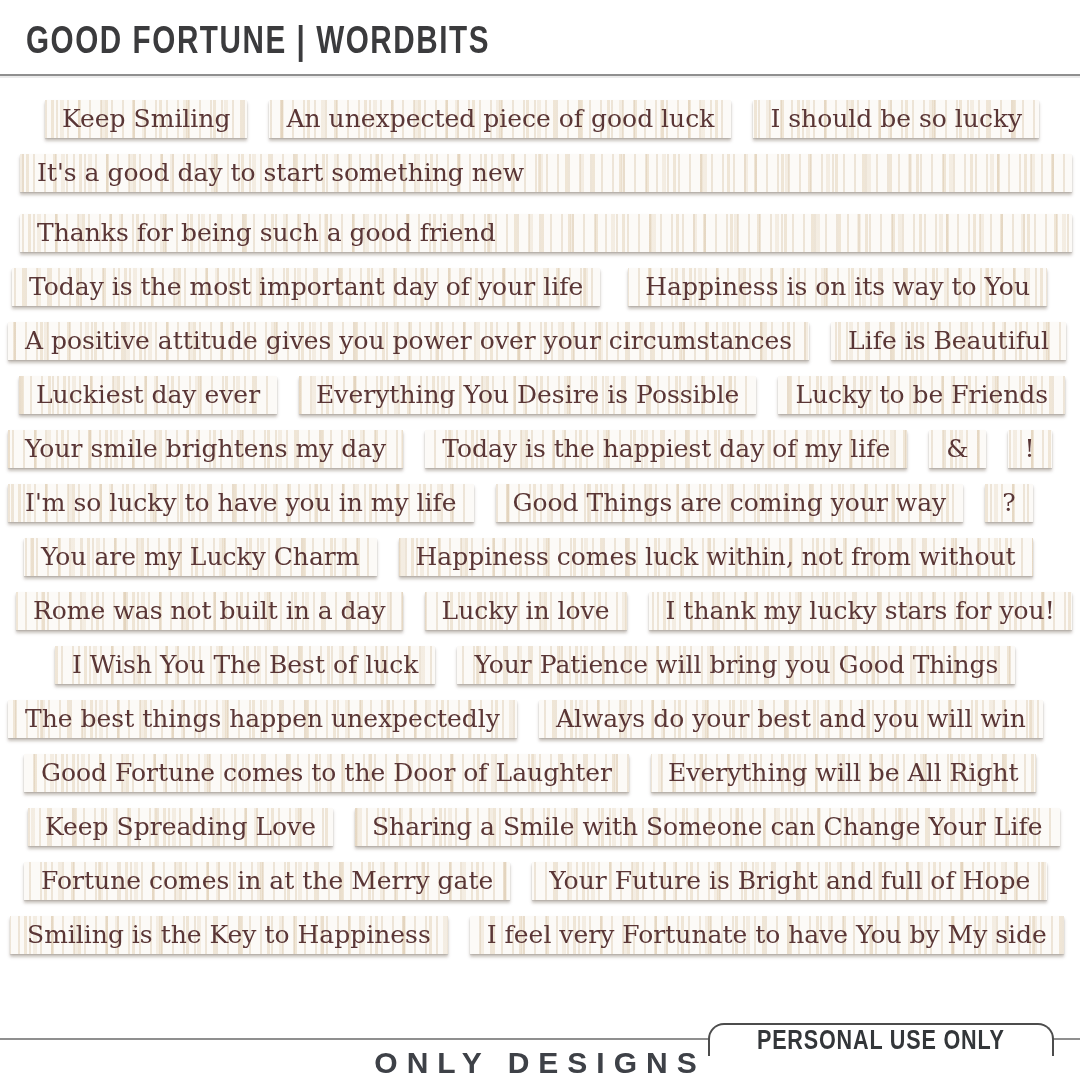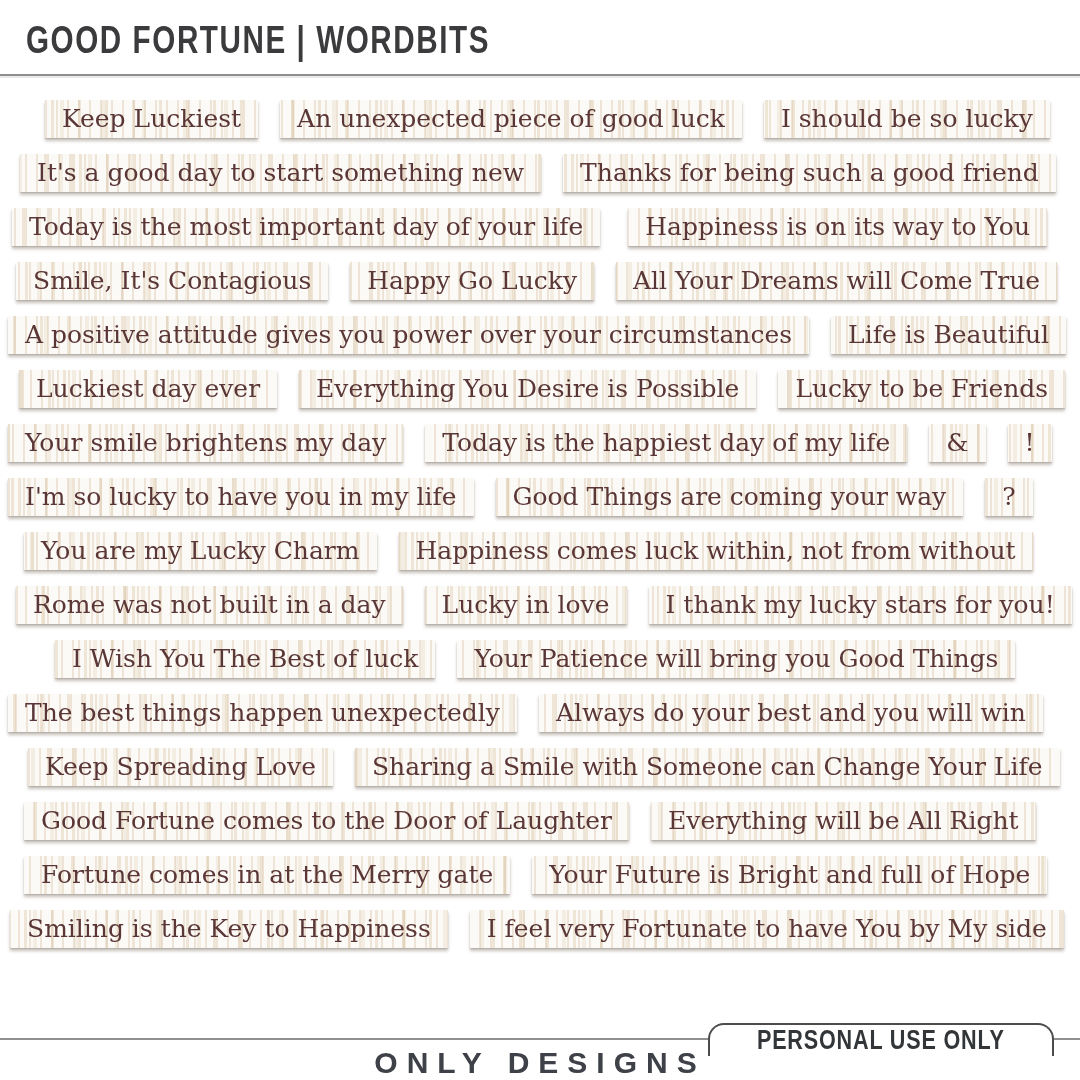--- a/index.html
+++ b/index.html
@@ -56,36 +56,31 @@
 </head>
 <body>
 
 <div class="header">
   <div class="title">GOOD FORTUNE | WORDBITS</div>
 </div>
 <div class="header-rule"></div>
 
 <div class="strips">
     <div class="row" style="padding-left: 37px;">
-      <div class="strip" style="background-position-x: 0px;">Keep Luckiest</div>
+      <div class="strip" style="background-position-x: 0px;">Keep Smiling</div>
       <div class="strip" style="background-position-x: 89px;">An unexpected piece of good luck</div>
       <div class="strip" style="background-position-x: 38px;">I should be so lucky</div>
     </div>
-    <div class="row" style="padding-left: 12px;">
+    <div class="row" style="padding-left: 12px; flex-direction: column;">
       <div class="strip" style="background-position-x: 53px;">It's a good day to start something new</div>
       <div class="strip" style="background-position-x: 2px;">Thanks for being such a good friend</div>
     </div>
     <div class="row" style="padding-left: 4px; gap: 28px;">
       <div class="strip" style="background-position-x: 106px;">Today is the most important day of your life</div>
       <div class="strip" style="background-position-x: 55px;">Happiness is on its way to You</div>
-    </div>
-    <div class="row" style="padding-left: 8px;">
-      <div class="strip" style="background-position-x: 72px;">Smile, It's Contagious</div>
-      <div class="strip" style="background-position-x: 21px;">Happy Go Lucky</div>
-      <div class="strip" style="background-position-x: 110px;">All Your Dreams will Come True</div>
     </div>
     <div class="row" style="padding-left: 0px;">
       <div class="strip" style="background-position-x: 125px;">A positive attitude gives you power over your circumstances</div>
       <div class="strip" style="background-position-x: 74px;">Life is Beautiful</div>
     </div>
     <div class="row" style="padding-left: 11px;">
       <div class="strip" style="background-position-x: 38px;">Luckiest day ever</div>
       <div class="strip" style="background-position-x: 127px;">Everything You Desire is Possible</div>
       <div class="strip" style="background-position-x: 76px;">Lucky to be Friends</div>
     </div>
@@ -110,27 +105,27 @@
       <div class="strip" style="background-position-x: 8px;">I thank my lucky stars for you!</div>
     </div>
     <div class="row" style="padding-left: 47px; margin-top: 16px;">
       <div class="strip" style="background-position-x: 23px;">I Wish You The Best of luck</div>
       <div class="strip" style="background-position-x: 112px;">Your Patience will bring you Good Things</div>
     </div>
     <div class="row" style="padding-left: 0px;">
       <div class="strip" style="background-position-x: 76px;">The best things happen unexpectedly</div>
       <div class="strip" style="background-position-x: 25px;">Always do your best and you will win</div>
     </div>
+    <div class="row" style="padding-left: 16px;">
+      <div class="strip" style="background-position-x: 42px;">Good Fortune comes to the Door of Laughter</div>
+      <div class="strip" style="background-position-x: 131px;">Everything will be All Right</div>
+    </div>
     <div class="row" style="padding-left: 20px;">
       <div class="strip" style="background-position-x: 129px;">Keep Spreading Love</div>
       <div class="strip" style="background-position-x: 78px;">Sharing a Smile with Someone can Change Your Life</div>
-    </div>
-    <div class="row" style="padding-left: 16px;">
-      <div class="strip" style="background-position-x: 42px;">Good Fortune comes to the Door of Laughter</div>
-      <div class="strip" style="background-position-x: 131px;">Everything will be All Right</div>
     </div>
     <div class="row" style="padding-left: 16px;">
       <div class="strip" style="background-position-x: 95px;">Fortune comes in at the Merry gate</div>
       <div class="strip" style="background-position-x: 44px;">Your Future is Bright and full of Hope</div>
     </div>
     <div class="row" style="padding-left: 2px;">
       <div class="strip" style="background-position-x: 8px;">Smiling is the Key to Happiness</div>
       <div class="strip" style="background-position-x: 97px;">I feel very Fortunate to have You by My side</div>
     </div>
   </div>

